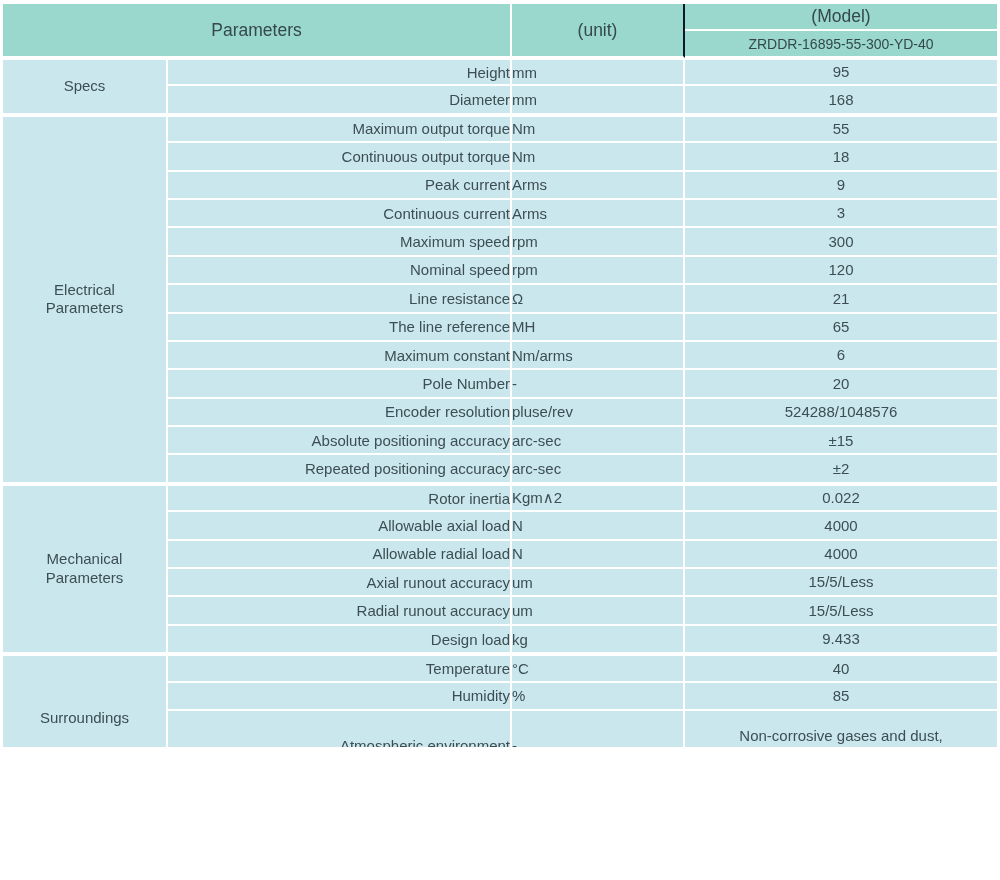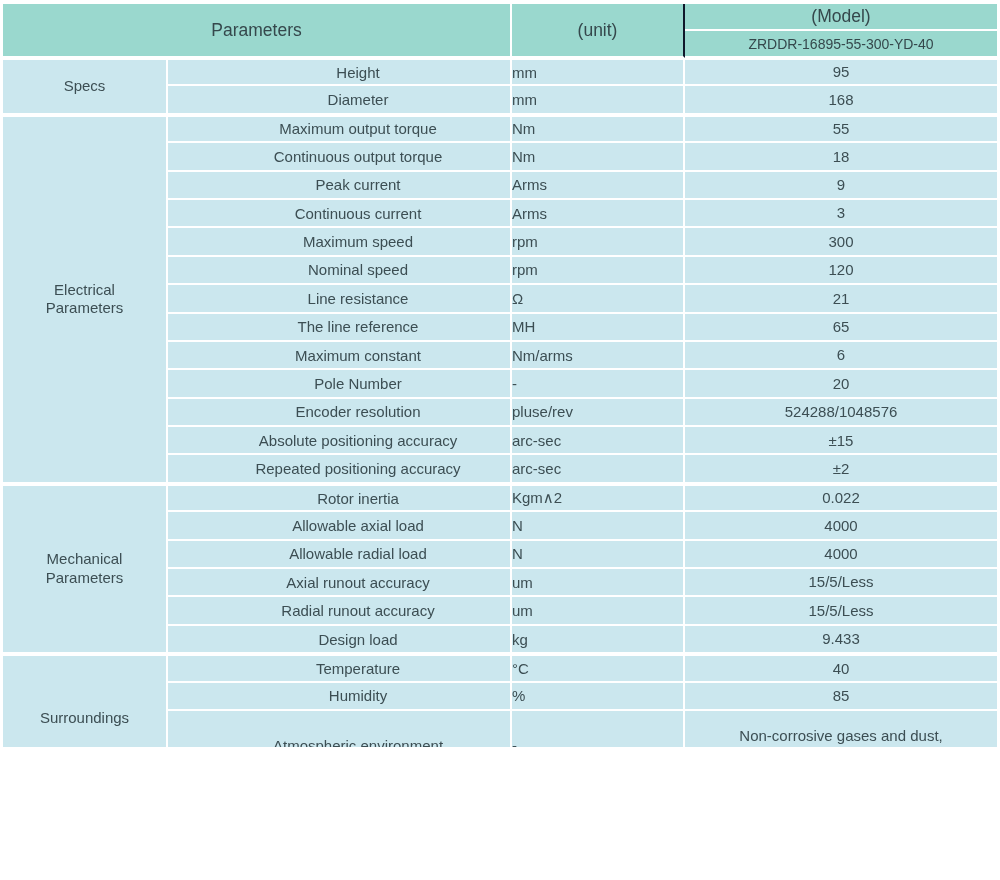--- a/index.html
+++ b/index.html
@@ -48,21 +48,21 @@
   td.hd-model-top { height: 27px; }
   td.hd-model-val { height: 27px; font-size: 14px; }
   tr.sec-start td { border-top: 2px solid #ffffff; }
   td.group {
     text-align: center;
     border-right: 2px solid #ffffff;
     white-space: pre-line;
     line-height: 1.25;
   }
   td.pname {
-    text-align: center;
+    text-align: right;
     padding-left: 38px;
     border-right: 2px solid #ffffff;
   }
   td.unit {
     text-align: left;
     border-right: 2px solid #ffffff;
   }
   td.val {
     text-align: center;
     white-space: pre-line;

